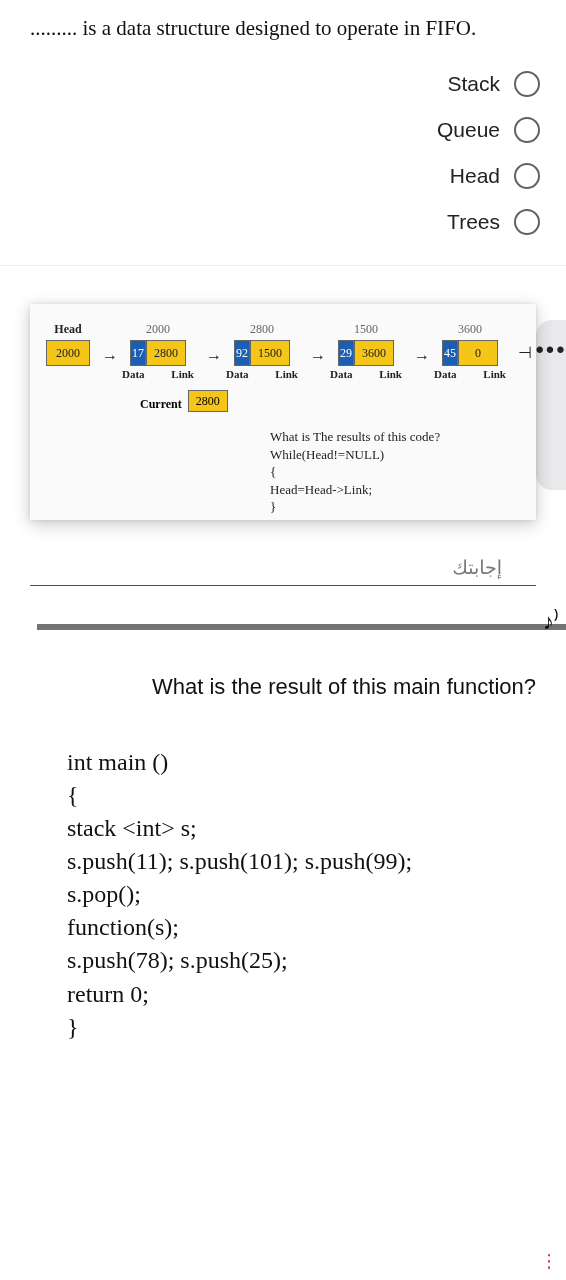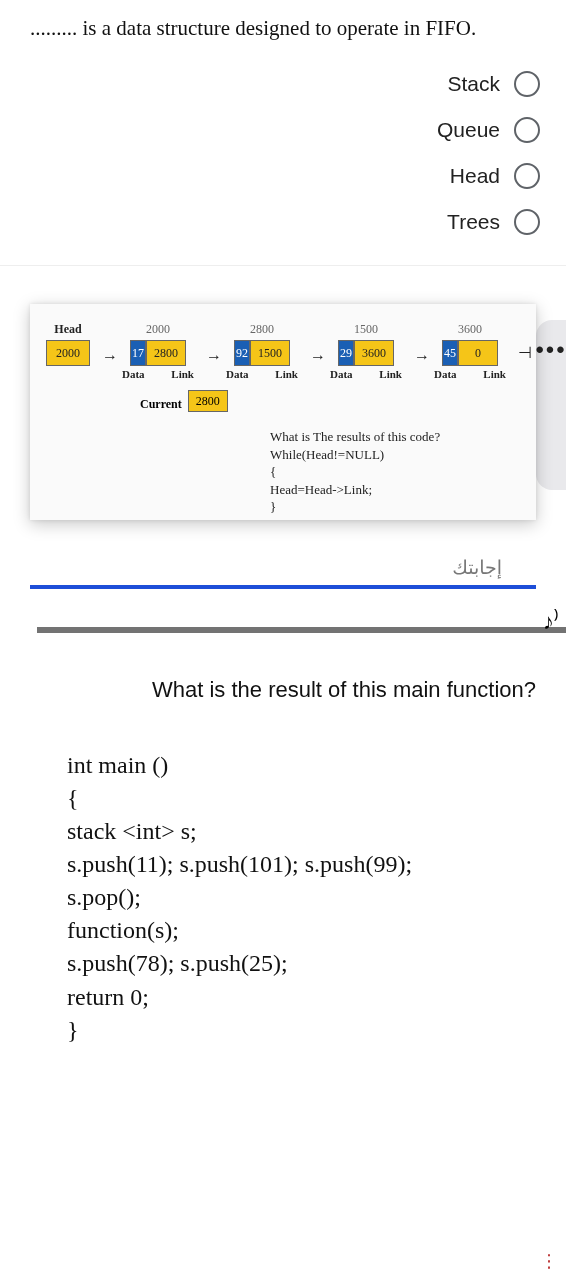--- a/index.html
+++ b/index.html
@@ -183,21 +183,21 @@
     font-family: "Times New Roman", serif;
     font-size: 13px;
     color: #222;
   }
   .code-block div { line-height: 1.35; }
   .answer-label {
     text-align: right;
     color: #777;
     font-size: 19px;
     padding: 6px 34px 6px 0;
-    border-bottom: 4px solid #1d4ed8;
+    border-bottom: 1px solid #1d4ed8;
     margin: 0 30px;
     direction: rtl;
   }
   
   .q3 {
     padding-top: 44px;
     border-top: 6px solid #737373;
     margin-left: 37px;
   }
   .q3-title {

